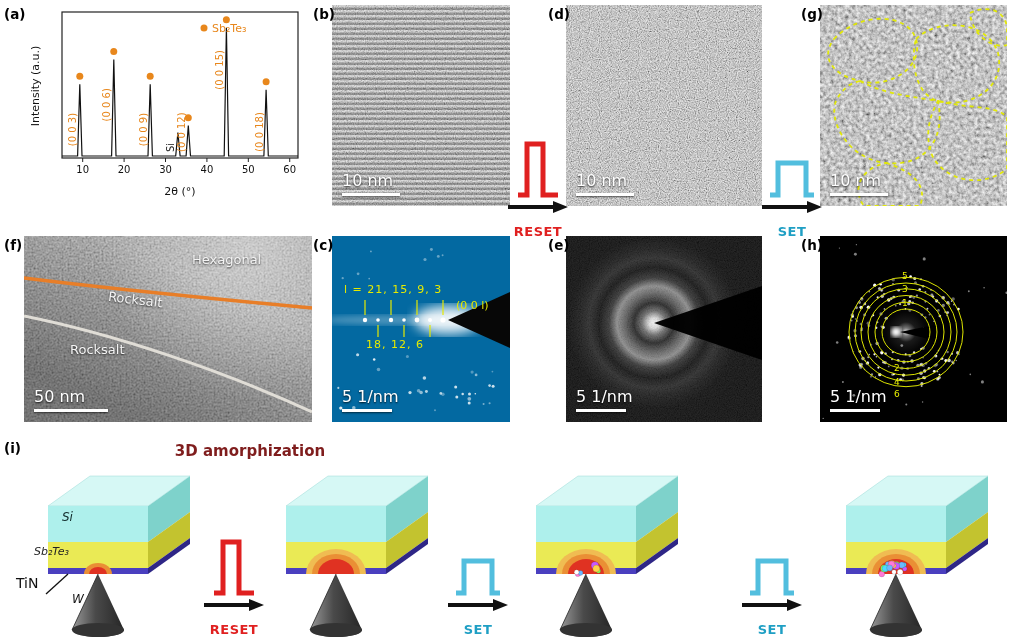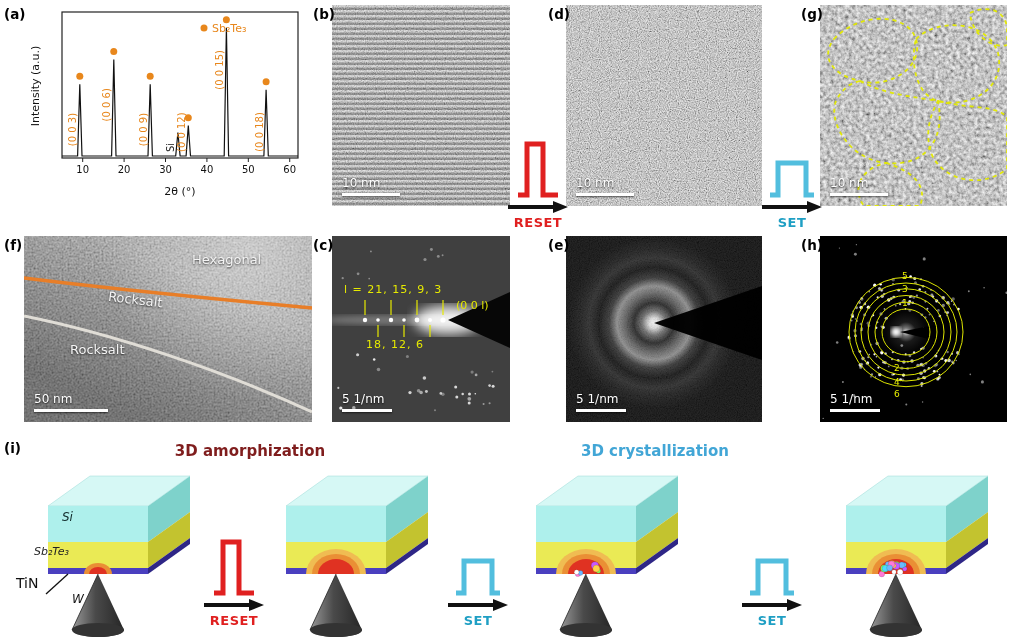--- a/index.html
+++ b/index.html
@@ -2,21 +2,21 @@
 <html><head>
 <meta charset="utf-8">
 <style>
   *{margin:0;padding:0;box-sizing:border-box}
   html,body{background:#fff}
   body{font-family:"DejaVu Sans","Liberation Sans",sans-serif;color:#111}
   #fig{position:relative;width:1009px;height:643px;background:#fff;overflow:hidden}
   .plabel{position:absolute;font-weight:700;font-size:13.5px;color:#000;z-index:40}
   .panel{position:absolute;overflow:hidden}
   .cover,.overlay{position:absolute;left:0;top:0;width:100%;height:100%;display:block}
-  .scalebox{position:absolute;left:10px;bottom:10px;z-index:30;color:#fff;font-size:12px;line-height:1;text-shadow:0 1px 2px rgba(0,0,0,.85)}
+  .scalebox{position:absolute;left:10px;bottom:10px;z-index:30;color:#fff;font-size:16px;line-height:1;text-shadow:0 1px 2px rgba(0,0,0,.85)}
   .scaleline{height:3px;background:#fff;margin-top:4px;box-shadow:0 1px 2px rgba(0,0,0,.6)}
   .s10 .scaleline{width:58px}.s5 .scaleline{width:50px}.s50 .scaleline{width:74px}
 
   
   #lab-a{left:4px;top:6px}
   #panel-a{left:26px;top:6px;width:280px;height:196px;background:#fff}
   #xrd-svg{width:100%;height:100%;display:block}
   #lab-b{left:313px;top:6px}
   #panel-b{left:332px;top:5px;width:178px;height:201px;background:#9c9c9c}
   #fringes{position:absolute;inset:0;background:repeating-linear-gradient(180deg,#c6c6c6 0px,#c6c6c6 2px,#4f4f4f 3px,#4f4f4f 5px)}
@@ -27,21 +27,21 @@
 
   
   #lab-f{left:4px;top:237px}
   #panel-f{left:24px;top:236px;width:288px;height:186px;background:#6f6f6f}
   #f-shade{position:absolute;inset:0;background:radial-gradient(circle at 78% 8%,rgba(255,255,255,.38),rgba(255,255,255,0) 52%),linear-gradient(205deg,rgba(255,255,255,.06) 30%,rgba(0,0,0,.30) 82%)}
   .fregion{position:absolute;color:#f4f4f4;font-size:13px;z-index:25;text-shadow:0 1px 2px rgba(0,0,0,.7)}
   #f-hex{left:168px;top:16px}
   #f-rock{left:84px;top:56px;transform:rotate(7deg)}
   #f-amor{left:46px;top:106px}
   #lab-c{left:313px;top:237px}
-  #panel-c{left:332px;top:236px;width:178px;height:186px;background:#404040}
+  #panel-c{left:332px;top:236px;width:178px;height:186px;background:#0369a1}
   .yellownote{position:absolute;color:#e6ea00;font-size:11px;z-index:25;line-height:1}
   #c-lseries{left:12px;top:48px;letter-spacing:1px}
   #c-zone{left:124px;top:64px;}
   #c-lower{left:34px;top:103px;letter-spacing:1px}
   #lab-e{left:548px;top:237px}
   #panel-e{left:566px;top:236px;width:196px;height:186px;background:#000}
   #e-rings{position:absolute;inset:0;background:radial-gradient(circle at 88px 87px,rgba(255,255,255,.95) 0px,rgba(255,255,255,.85) 5px,rgba(200,200,200,.5) 12px,rgba(90,90,90,.28) 20px,rgba(185,185,185,.5) 30px,rgba(215,215,215,.62) 37px,rgba(130,130,130,.32) 45px,rgba(45,45,45,.14) 55px,rgba(125,125,125,.24) 65px,rgba(95,95,95,.16) 73px,rgba(25,25,25,.06) 85px,rgba(0,0,0,0) 100px)}
   #lab-h{left:801px;top:237px}
   #panel-h{left:820px;top:236px;width:187px;height:186px;background:#000}
   #h-glow{position:absolute;inset:0;background:radial-gradient(circle at 86px 96px,rgba(255,255,255,.9) 0px,rgba(230,230,230,.5) 4px,rgba(120,120,120,.22) 10px,rgba(60,60,60,.1) 20px,rgba(0,0,0,0) 34px)}
@@ -64,21 +64,21 @@
   #ilab-w{left:72px;top:592px;font-size:12px;font-style:italic;color:#111}
   #tin-leader{position:absolute;left:44px;top:570px;width:26px;height:26px;z-index:35}
 
   .pulsegroup{position:absolute;display:flex;flex-direction:column;align-items:center;z-index:35}
   #pg1{left:506px;top:140px;width:64px}
   #pg2{left:760px;top:158px;width:64px}
   #pg3{left:202px;top:538px;width:64px}
   #pg4{left:446px;top:556px;width:64px}
   #pg5{left:740px;top:556px;width:64px}
   .parrow{margin-top:2px}
-  .pulselabel{font-weight:700;font-size:13px;margin-top:1px;letter-spacing:.5px}
+  .pulselabel{font-weight:700;font-size:13px;margin-top:10px;letter-spacing:.5px}
   .red{color:#e02020}.teal{color:#1f9fc4}
 </style>
 </head>
 <body>
 
 <div id="fig">
 
   <svg width="0" height="0" style="position:absolute" aria-hidden="true">
     <defs>
       <filter id="nFine" x="0" y="0" width="100%" height="100%">
@@ -560,21 +560,20 @@
         <text x="74" y="161" font-size="9" fill="#e8ef00">6</text>
       </svg>
     <div class="scalebox s5">
       <span>5 1/nm</span>
       <div class="scaleline"></div>
     </div>
   </div>
 
   <span class="plabel" id="lab-i">(i)</span>
   <span class="ititle" id="title-am">3D amorphization</span>
-  <span class="ititle" id="title-cr">3D crystallization</span>
 
   <svg class="stack" id="stack-1" viewBox="0 0 175 185">
       <polygon points="118,48 160,18 160,54 118,84" fill="#7ed2cb"></polygon>
       <polygon points="118,84 160,54 160,80 118,110" fill="#c3c32f"></polygon>
       <polygon points="118,110 160,80 160,86 118,116" fill="#2e2686"></polygon>
       <polygon points="18,48 118,48 160,18 60,18" fill="#d6f8f5" stroke="#9adbd6" stroke-width="0.5"></polygon>
       <rect x="18" y="48" width="100" height="36" fill="#aef0ec"></rect>
       <rect x="18" y="84" width="100" height="26" fill="#eaea55"></rect>
       <rect x="18" y="110" width="100" height="6" fill="#4a3fbf"></rect>
       <path d="M 54,116 A 14,11 0 0 1 82,116 Z" fill="#ea8f35"></path>

